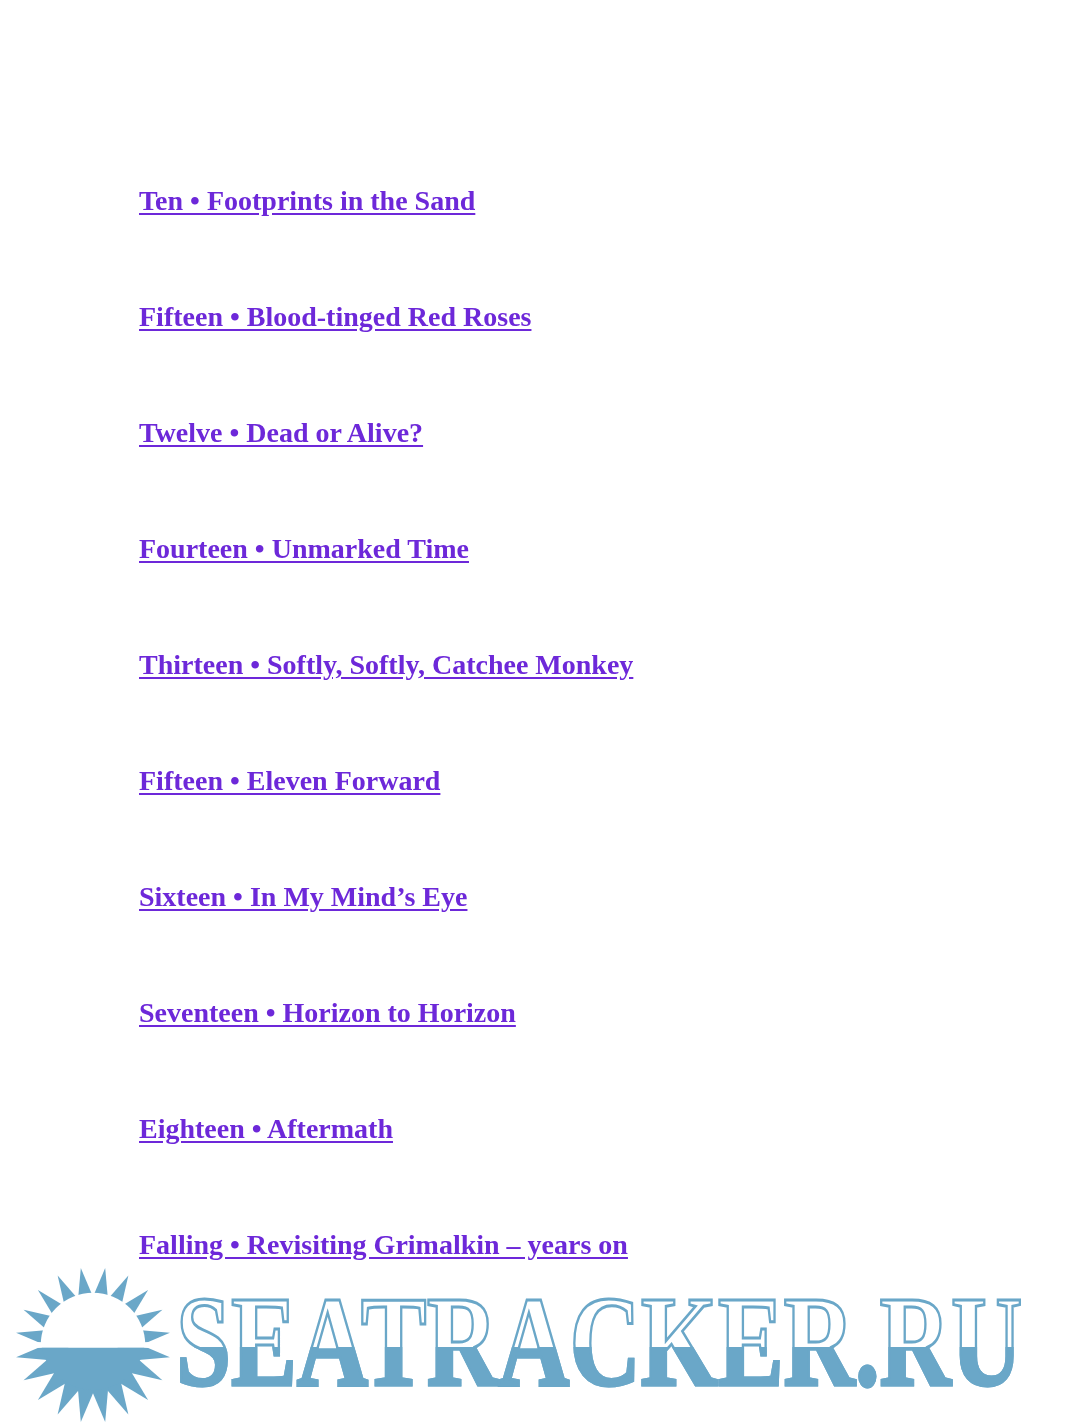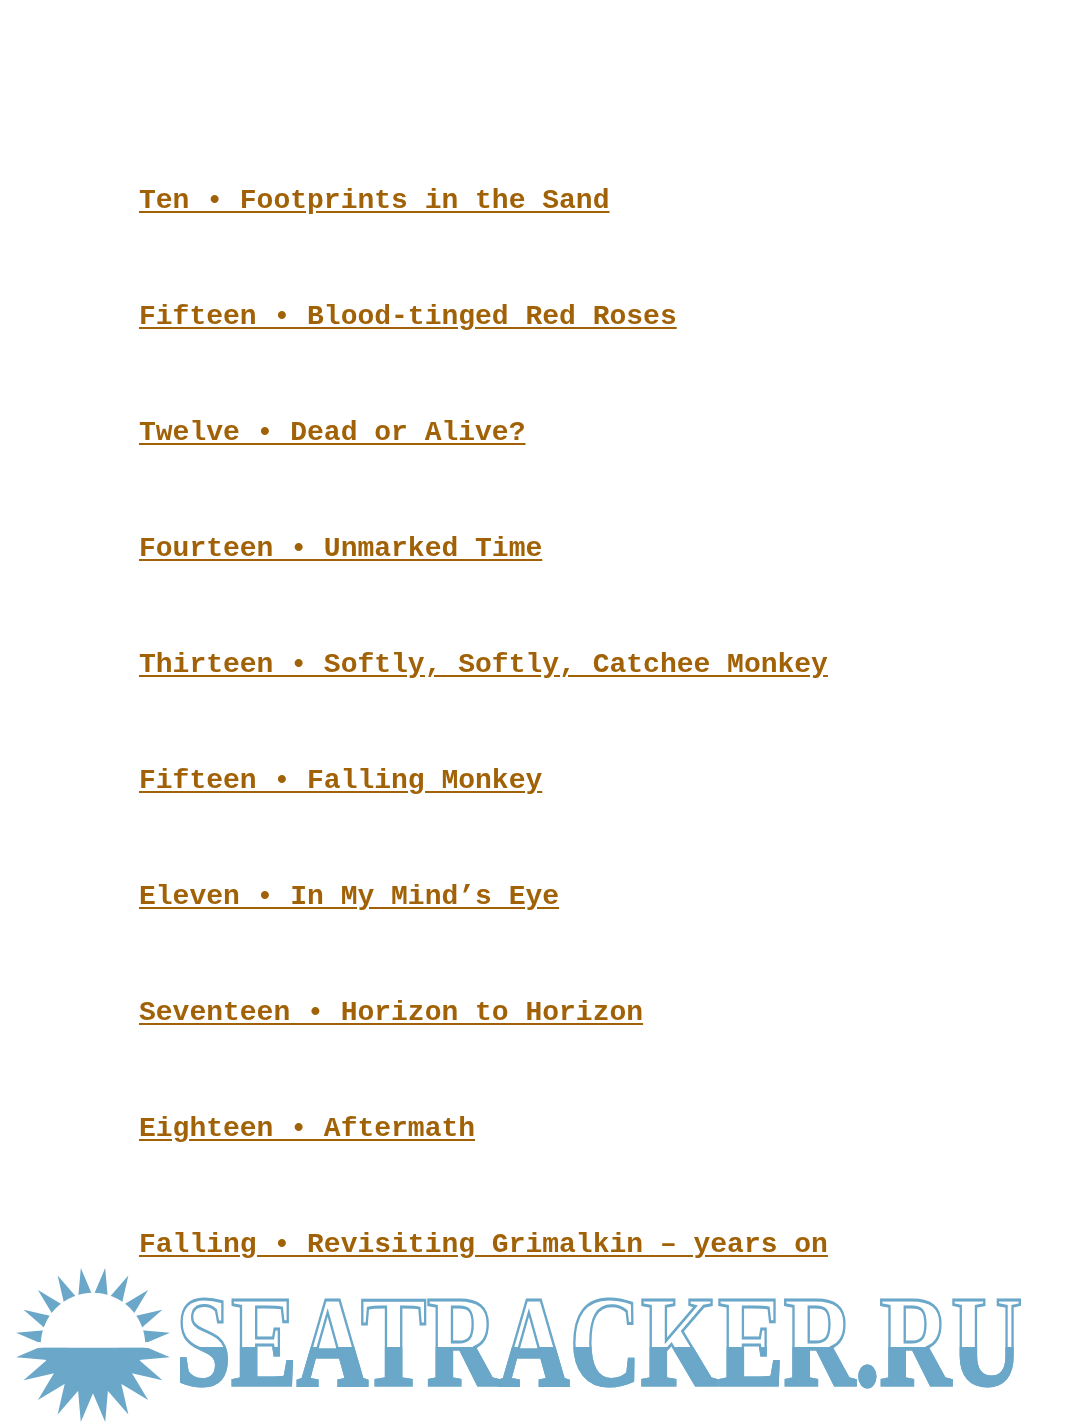--- a/index.html
+++ b/index.html
@@ -21,25 +21,25 @@
     top: 186px;
     width: 900px;
   }
   .toc-item {
     display: block;
     height: 116px;
   }
   .toc-item a {
     font-size: 28px;
     font-weight: bold;
-    color: #a16207;
+    color: #6d28d9;
     text-decoration: underline;
     text-underline-offset: 3px;
     line-height: 1.1;
-    font-family: Liberation Mono, monospace;
+    font-family: Liberation Serif, serif;
     margin-top: 17px;
   }
   .watermark {
     position: absolute;
     left: 8px;
     top: 1245px;
     width: 1080px;
     height: 180px;
     pointer-events: none;
   }
@@ -84,24 +84,24 @@
     <div class="toc-item">
       <a href="#">Twelve • Dead or Alive?</a>
     </div>
     <div class="toc-item">
       <a href="#">Fourteen • Unmarked Time</a>
     </div>
     <div class="toc-item">
       <a href="#">Thirteen • Softly, Softly, Catchee Monkey</a>
     </div>
     <div class="toc-item">
-      <a href="#">Fifteen • Falling Monkey</a>
+      <a href="#">Fifteen • Eleven Forward</a>
     </div>
     <div class="toc-item">
-      <a href="#">Eleven • In My Mind’s Eye</a>
+      <a href="#">Sixteen • In My Mind’s Eye</a>
     </div>
     <div class="toc-item">
       <a href="#">Seventeen • Horizon to Horizon</a>
     </div>
     <div class="toc-item">
       <a href="#">Eighteen • Aftermath</a>
     </div>
     <div class="toc-item">
       <a href="#">Falling • Revisiting Grimalkin – years on</a>
     </div>

